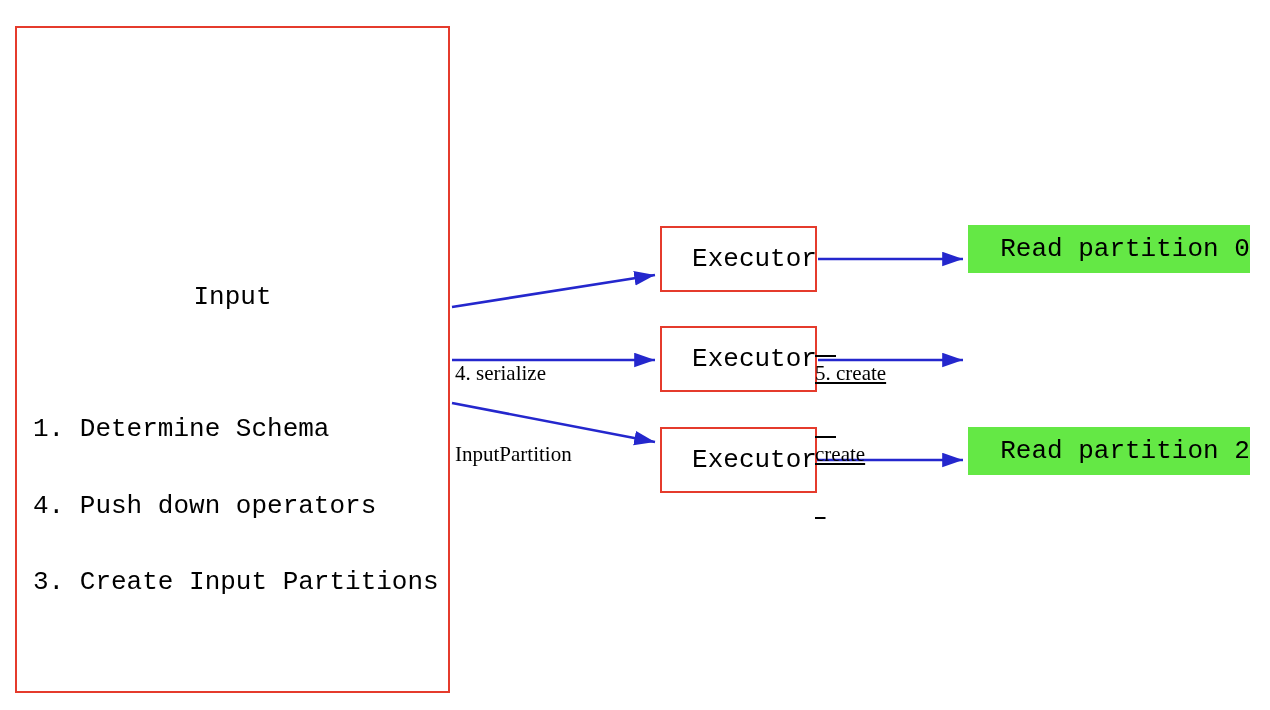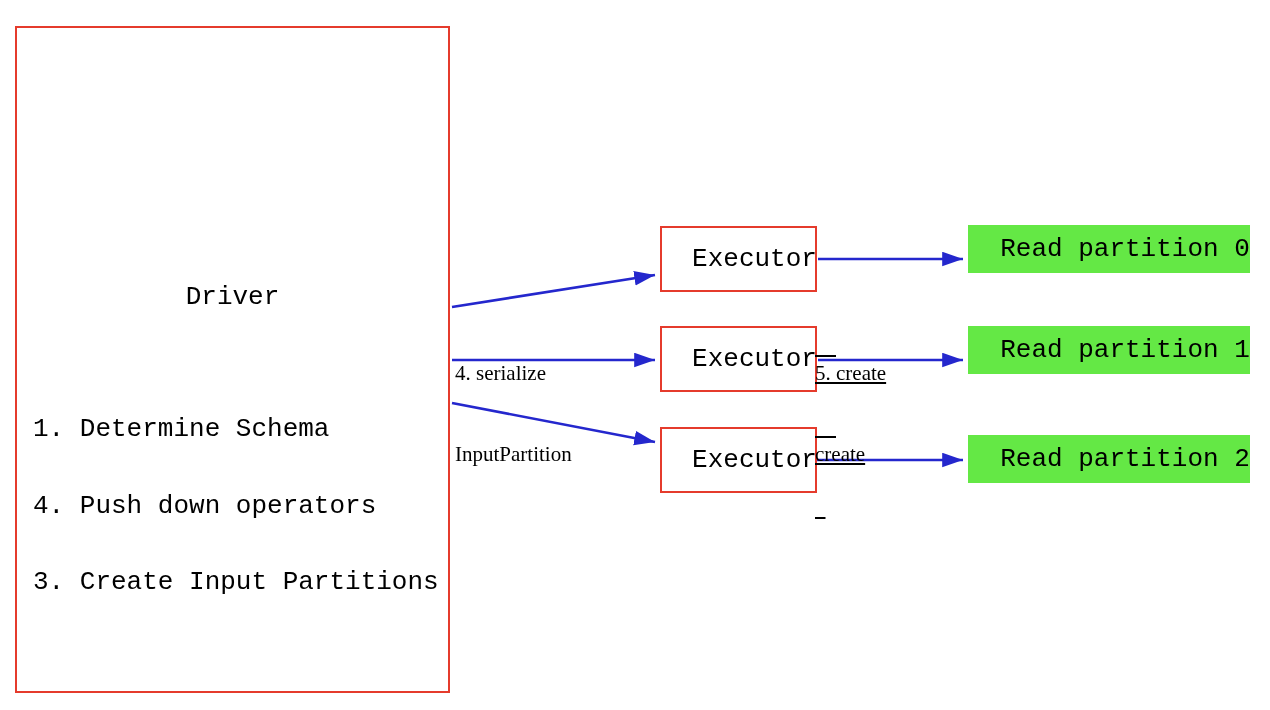--- a/index.html
+++ b/index.html
@@ -75,21 +75,21 @@
   .executor.row-1 { top: 326px; }
   .executor.row-2 { top: 427px; }
 
   .partition {
     left: 968px;
     width: 282px; height: 48px;
     background: var(--green);
   }
   .partition.row-0 { top: 225px; }
   .partition.row-1 { top: 326px; }
-  .partition.row-2 { top: 427px; margin-top: 8px; }
+  .partition.row-2 { top: 427px; }
 
   .edge-label {
     position: absolute;
     font-family: "Liberation Serif", "DejaVu Serif", serif;
     font-size: 21px;
     line-height: 27px;
     text-align: left;
     white-space: pre;
     color: var(--text);
   }
@@ -109,34 +109,33 @@
     </defs>
     <line class="edge" x1="452" y1="307" x2="655" y2="275" marker-end="url(#arrow)"></line>
     <line class="edge" x1="452" y1="360" x2="655" y2="360" marker-end="url(#arrow)"></line>
     <line class="edge" x1="452" y1="403" x2="655" y2="442" marker-end="url(#arrow)"></line>
     <line class="edge" x1="818" y1="259" x2="963" y2="259" marker-end="url(#arrow)"></line>
     <line class="edge" x1="818" y1="360" x2="963" y2="360" marker-end="url(#arrow)"></line>
     <line class="edge" x1="817" y1="460" x2="963" y2="460" marker-end="url(#arrow)"></line>
   </svg>
 
   <div class="driver-box">
-    <div class="driver-title">Driver</div>
+    <div class="driver-title">Input</div>
     <div class="driver-steps">
       <div>1. Determine Schema</div>
       <div>4. Push down operators</div>
       <div>3. Create Input Partitions</div>
     </div>
   </div>
 
   <div class="node executor row-0">Executor</div>
   <div class="node executor row-1">Executor</div>
   <div class="node executor row-2">Executor</div>
 
   <div class="node partition row-0">Read partition 0</div>
-  <div class="node partition row-1">Read partition 1</div>
   <div class="node partition row-2">Read partition 2</div>
 
   <div class="edge-label label-serialize">
     <div>4. serialize</div>
     <div>InputPartition</div>
   </div>
 
   <div class="edge-label label-create">
     <div>5. create</div>
     <div>create</div>

